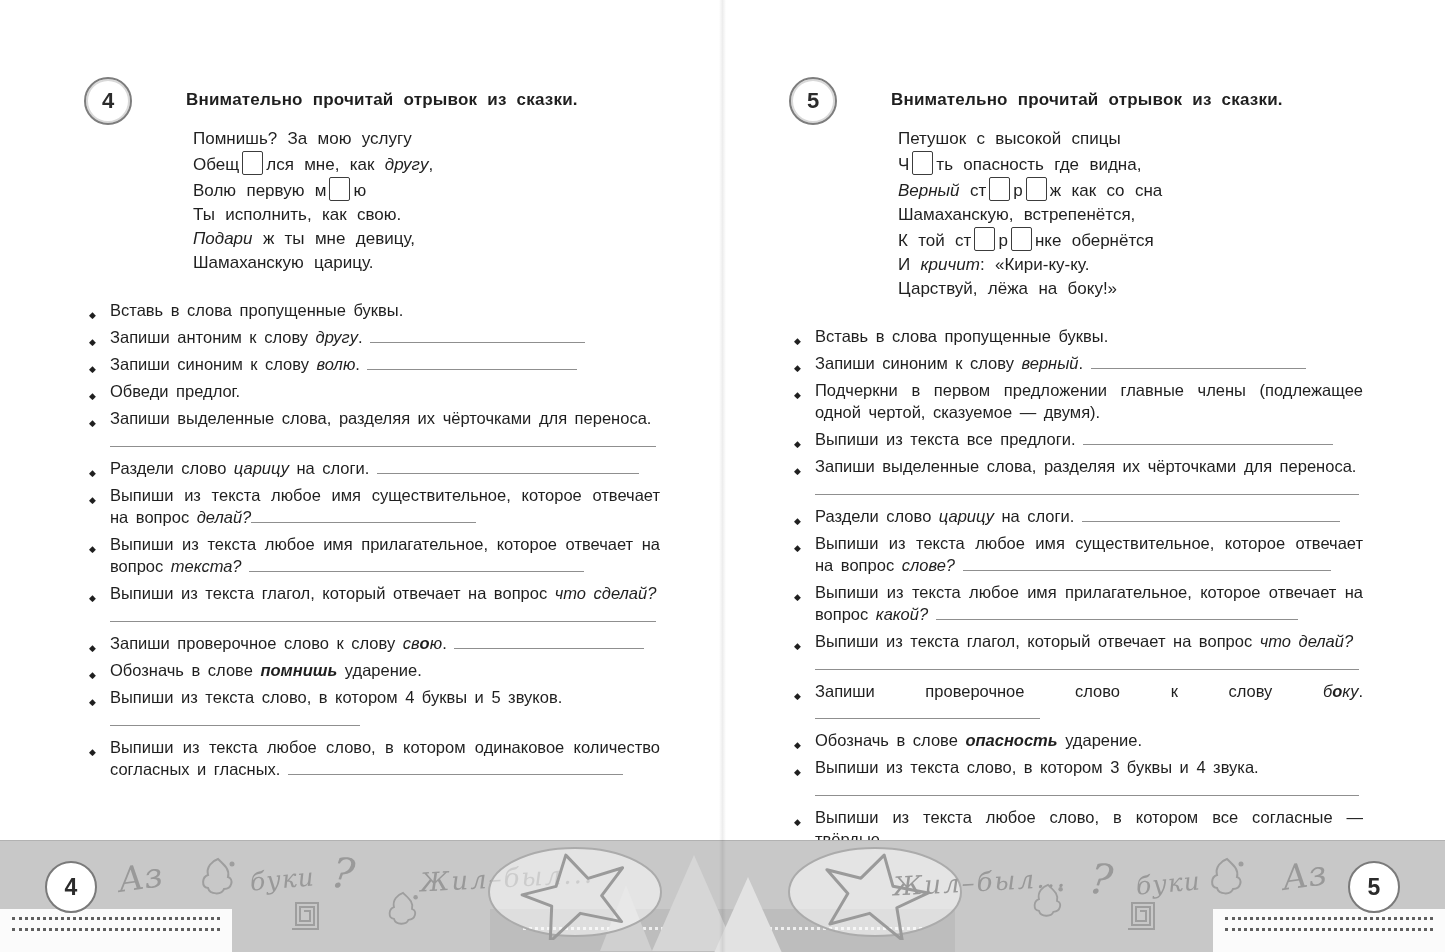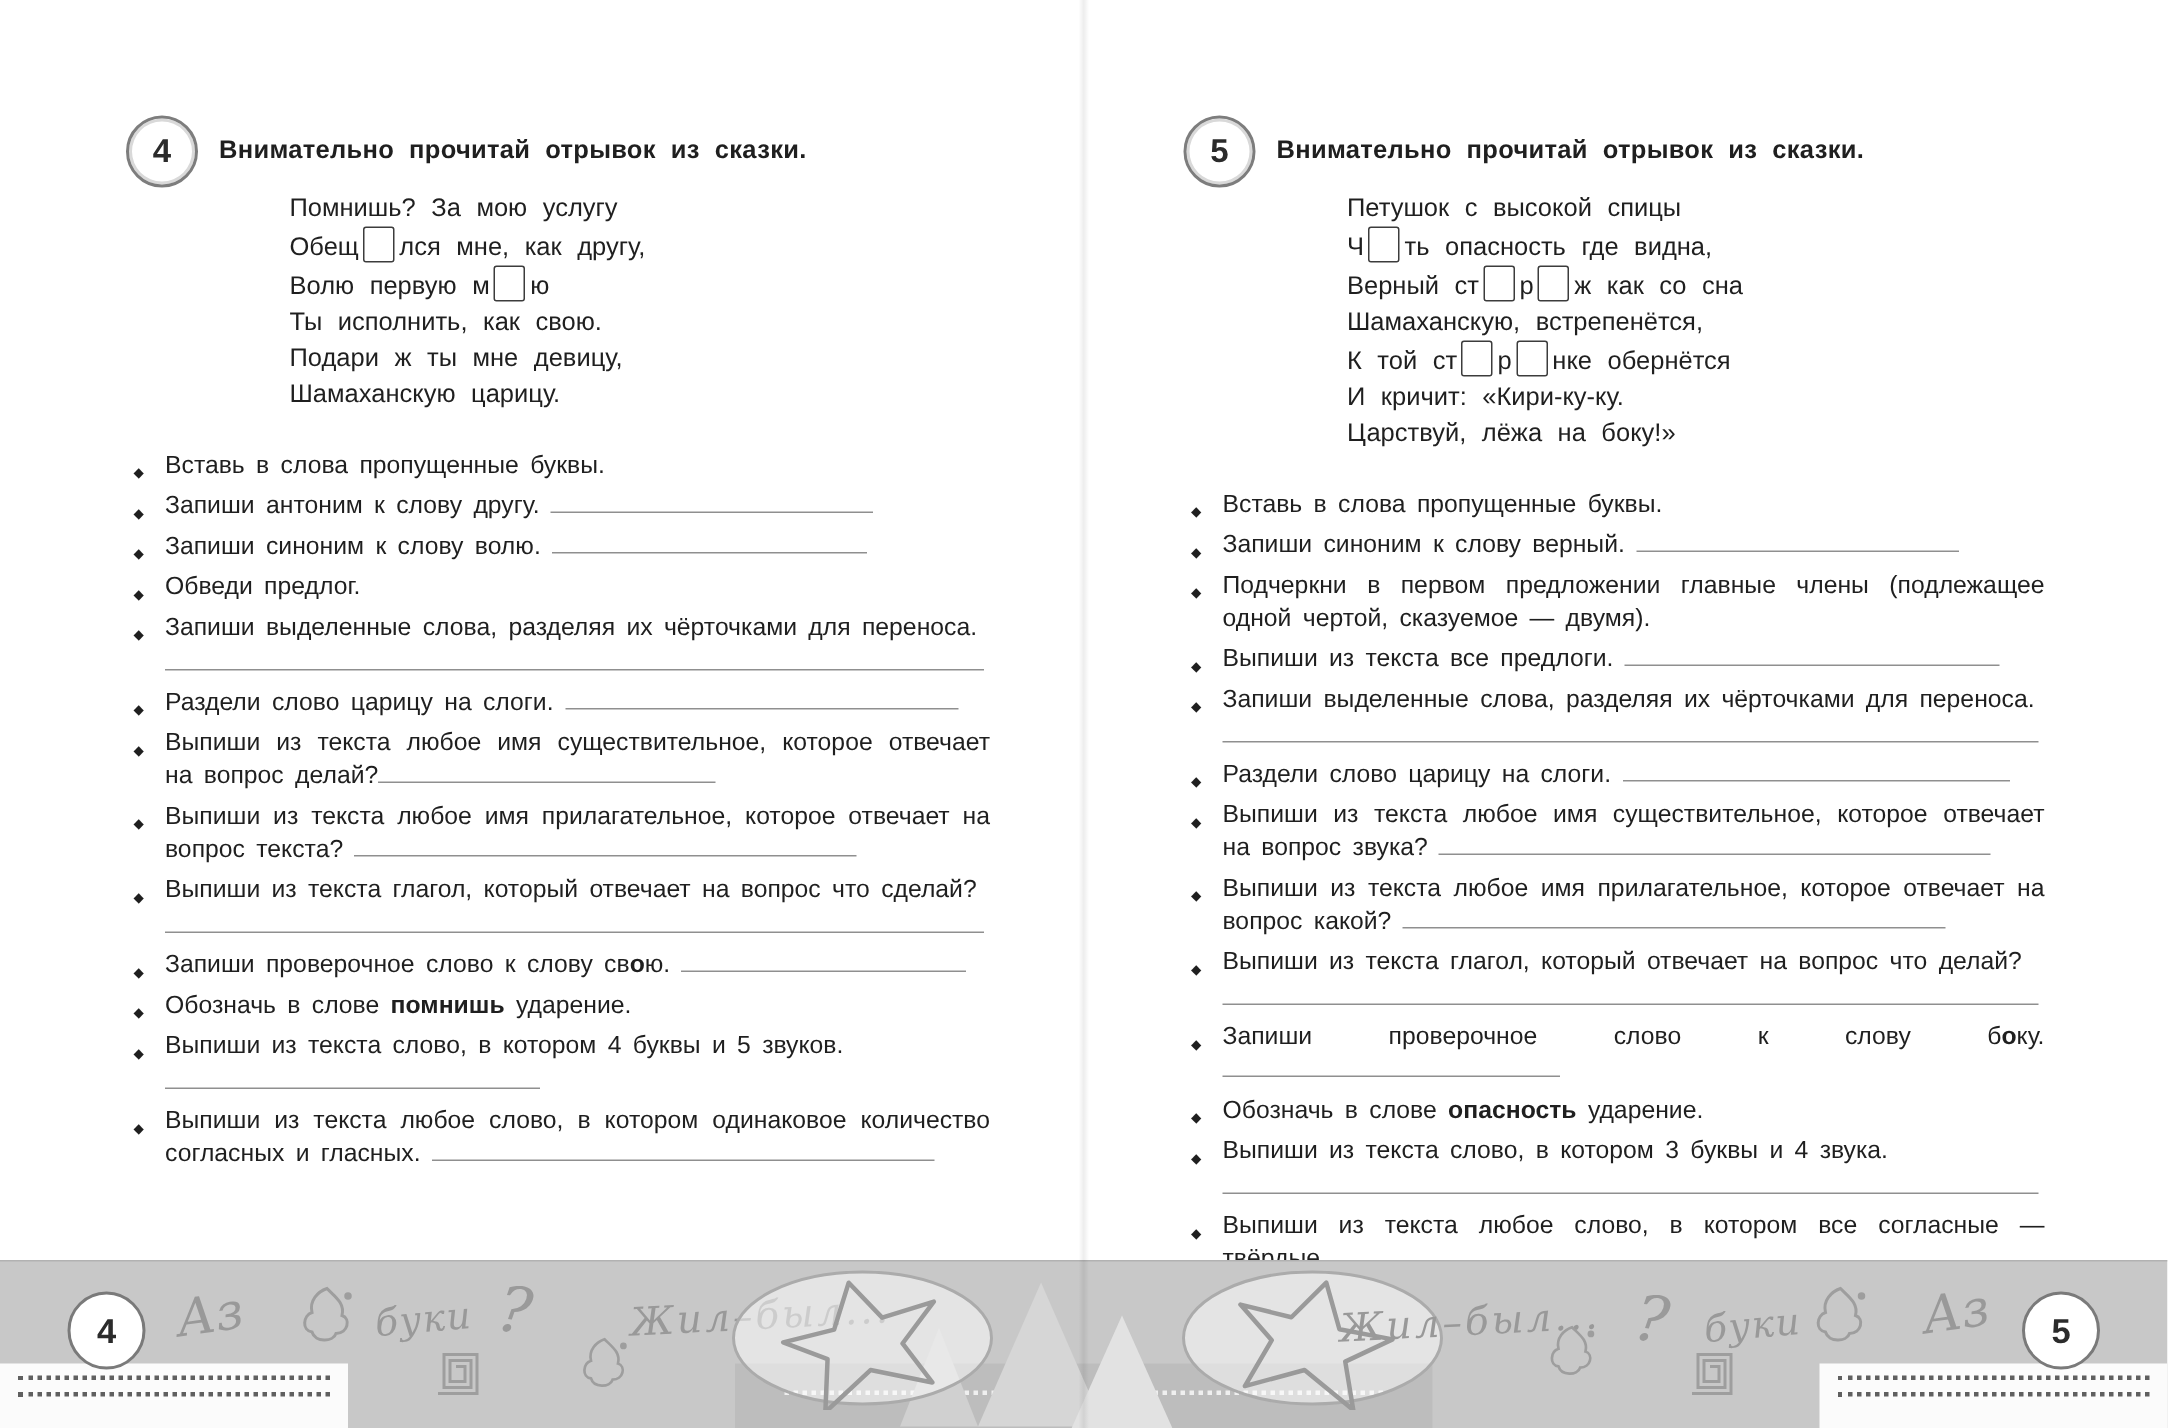--- a/index.html
+++ b/index.html
@@ -7,31 +7,31 @@
   #screen{position:relative;width:1445px;height:952px;background:#fff;}
 
   .page{position:absolute;top:85px;}
   .page-left{left:88px;width:572px;}
   .page-right{left:793px;width:570px;}
 
   .ex-head{position:relative;padding-left:58px;min-height:36px;}
   .ex-circle{position:absolute;left:-4px;top:-8px;width:44px;height:44px;border-radius:50%;
     background:#fff;border:2.5px solid #7d7d7d;box-shadow:inset 0 0 0 2px #d9d9d9;
     display:flex;align-items:center;justify-content:center;font-size:22px;font-weight:bold;color:#2b2b2b;}
-  .ex-title{font-weight:bold;font-size:17px;padding-top:5px;word-spacing:0.3em;letter-spacing:0.2px;}
+  .ex-title{font-weight:bold;font-size:17px;padding-top:5px;word-spacing:0.3em;letter-spacing:0.2px;margin-left:40px;}
 
   .poem{margin:6px 0 24px 105px;font-size:17px;line-height:24px;word-spacing:0.33em;margin-bottom:24px;}
   .poem-line{white-space:nowrap;}
 
   .lbox{display:inline-block;width:19px;height:22px;border:1.6px solid #3c3c3c;border-radius:2px;background:#fff;vertical-align:-5px;margin:0 3px;}
 
   .tasks{font-size:16.5px;line-height:22px;word-spacing:0.18em;}
   .task{position:relative;padding-left:22px;margin-bottom:5px;text-align:justify;}
   .task .bullet{position:absolute;left:1px;top:5px;font-size:9px;color:#1f1f1f;}
-  .it{}
+  .it{font-style:italic;}
   .bd{font-weight:bold;}
 
   .wline{display:inline-block;border-bottom:1.2px solid #8f8f8f;height:12px;vertical-align:baseline;}
   .full-line{border-bottom:1.2px solid #8f8f8f;height:12px;margin:2px 0 10px 22px;}
 
   
   .footer{position:absolute;left:0;top:840px;width:1445px;height:112px;background:#c8c8c8;border-top:1px solid #b2b2b2;overflow:hidden;}
   .footer .corner{position:absolute;bottom:0;width:232px;height:44px;background:#fbfbfb;z-index:2;}
   .footer .corner.left{left:0;}
   .footer .corner.right{right:0;}
@@ -114,21 +114,21 @@
         <div class="poem-line"><span>Царствуй, лёжа на боку!»</span></div>
       </div>
     <div class="tasks">
         <div class="task"><span class="bullet">◆</span><span><span>Вставь в слова пропущенные буквы.</span></span></div>
         <div class="task"><span class="bullet">◆</span><span><span>Запиши синоним к слову </span><span class="it">верный</span><span>. </span><span class="wline" style="width: 215px;"></span></span></div>
         <div class="task"><span class="bullet">◆</span><span><span>Подчеркни в первом предложении главные члены (подлежащее одной чертой, сказуемое — двумя).</span></span></div>
         <div class="task"><span class="bullet">◆</span><span><span>Выпиши из текста все предлоги. </span><span class="wline" style="width: 250px;"></span></span></div>
         <div class="task"><span class="bullet">◆</span><span><span>Запиши выделенные слова, разделяя их чёрточками для переноса.</span></span></div>
         <div class="full-line" style="width: 544px;"></div>
         <div class="task"><span class="bullet">◆</span><span><span>Раздели слово </span><span class="it">царицу</span><span> на слоги. </span><span class="wline" style="width: 258px;"></span></span></div>
-        <div class="task"><span class="bullet">◆</span><span><span>Выпиши из текста любое имя существительное, которое отвечает на вопрос </span><span class="it">звука?</span><span> </span><span class="wline" style="width: 368px;"></span></span></div>
+        <div class="task"><span class="bullet">◆</span><span><span>Выпиши из текста любое имя существительное, которое отвечает на вопрос </span><span class="it">слове?</span><span> </span><span class="wline" style="width: 368px;"></span></span></div>
         <div class="task"><span class="bullet">◆</span><span><span>Выпиши из текста любое имя прилагательное, которое отвечает на вопрос </span><span class="it">какой?</span><span> </span><span class="wline" style="width: 362px;"></span></span></div>
         <div class="task"><span class="bullet">◆</span><span><span>Выпиши из текста глагол, который отвечает на вопрос </span><span class="it">что делай?</span></span></div>
         <div class="full-line" style="width: 544px;"></div>
         <div class="task"><span class="bullet">◆</span><span><span>Запиши проверочное слово к слову </span><span class="it">б</span><span class="it bd">о</span><span class="it">ку</span><span>. </span><span class="wline" style="width: 225px;"></span></span></div>
         <div class="task"><span class="bullet">◆</span><span><span>Обозначь в слове </span><span class="it bd">опасность</span><span> ударение.</span></span></div>
         <div class="task"><span class="bullet">◆</span><span><span>Выпиши из текста слово, в котором 3 буквы и 4 звука.</span></span></div>
         <div class="full-line" style="width: 544px;"></div>
         <div class="task"><span class="bullet">◆</span><span><span>Выпиши из текста любое слово, в котором все согласные — твёрдые. </span><span class="wline" style="width: 488px;"></span></span></div>
       </div>
   </section>

